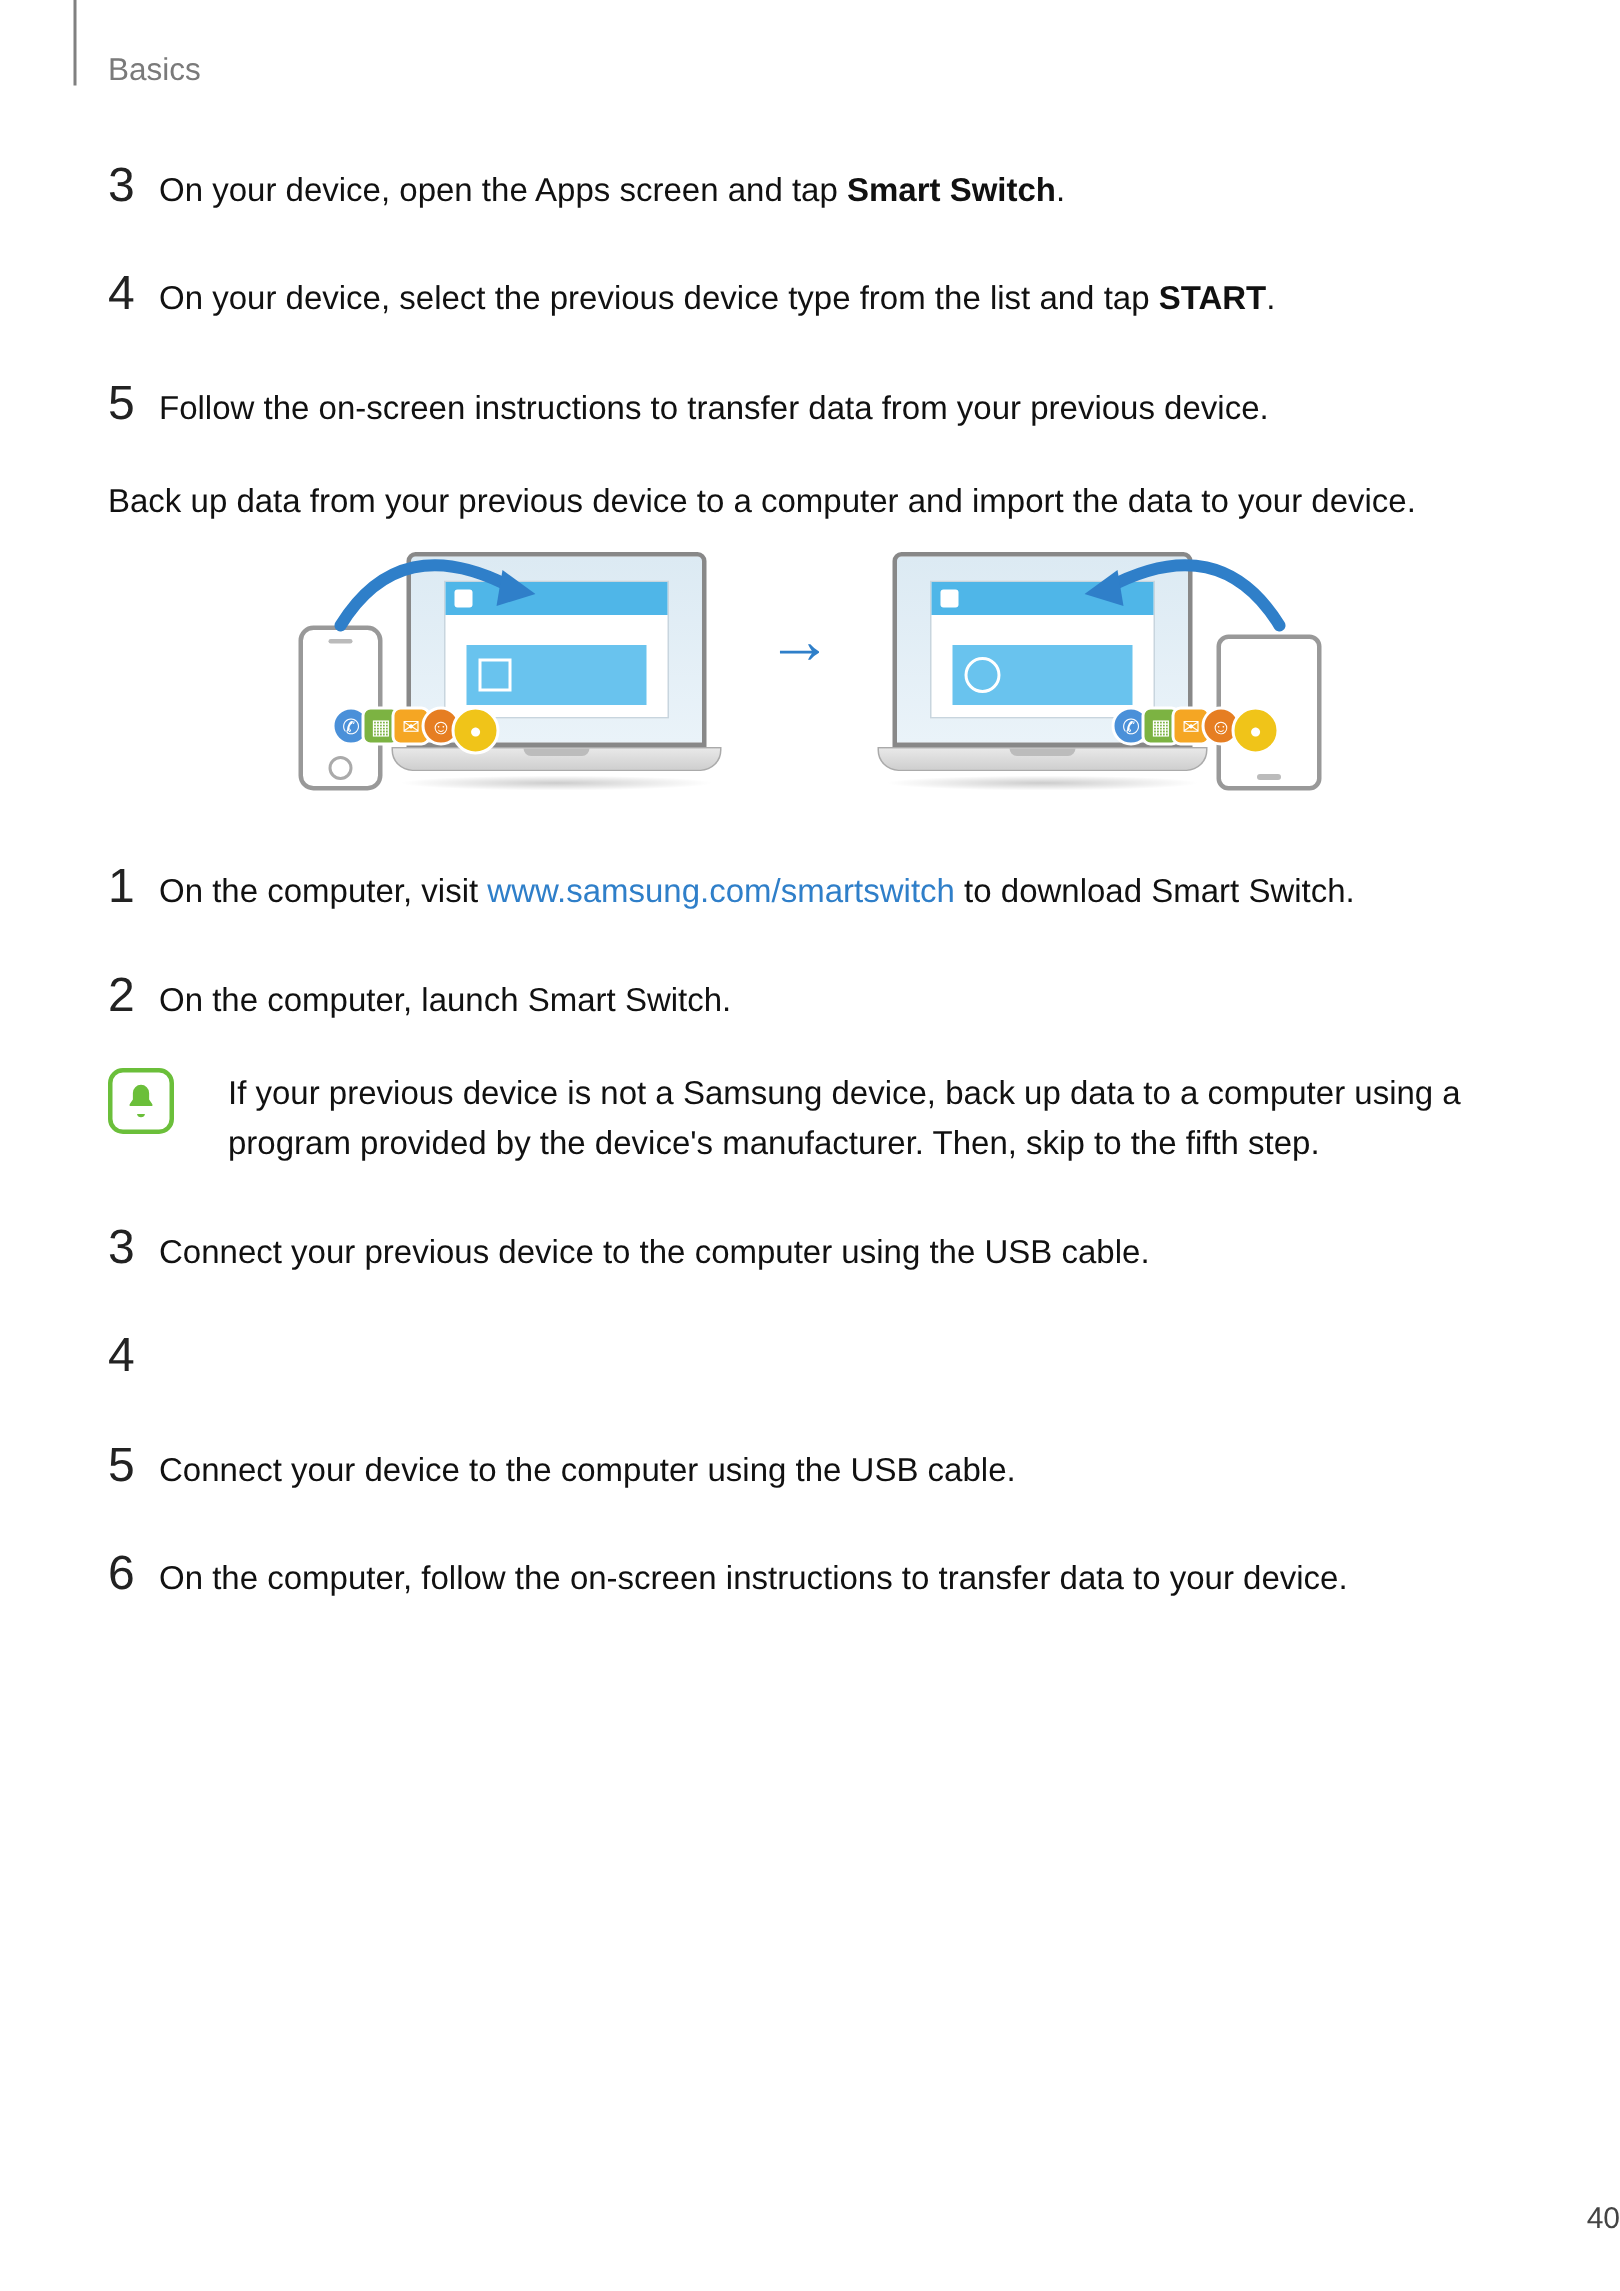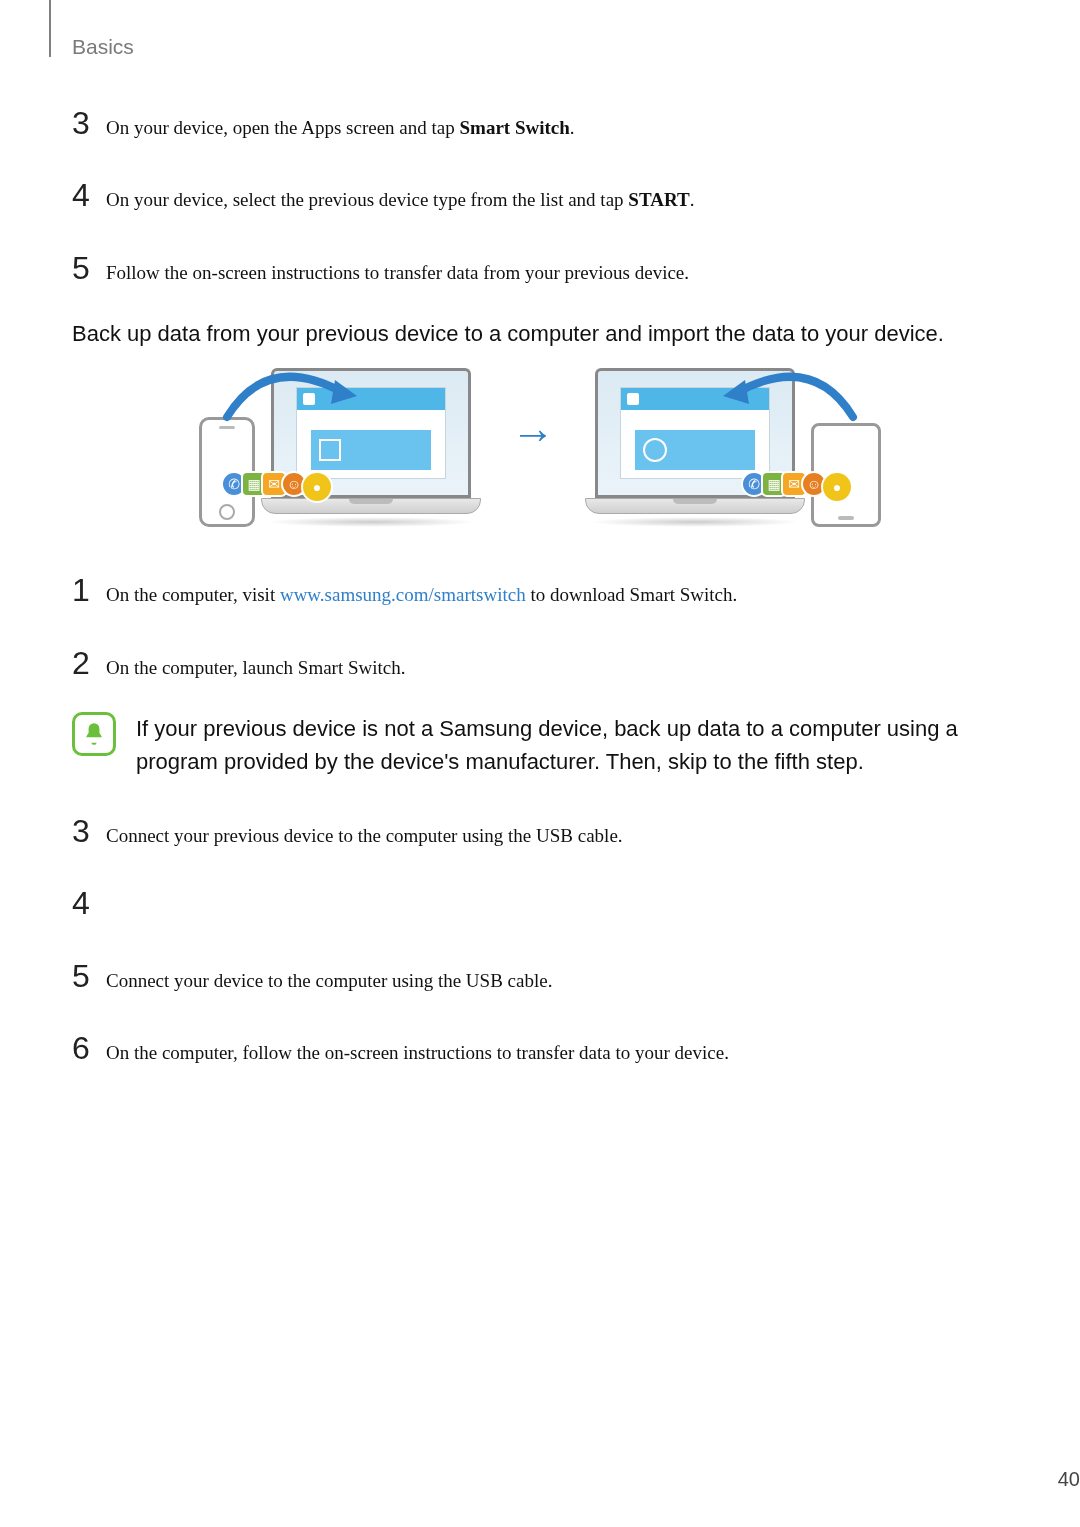--- a/index.html
+++ b/index.html
@@ -43,24 +43,23 @@
   }
   .num-item .num {
     font-size: 32px;
     font-weight: 400;
     color: #222;
     width: 34px;
     flex-shrink: 0;
     font-family: "Myriad Pro", "Segoe UI", Arial, sans-serif;
   }
   .num-item .txt {
-    font-size: 19px;
+    font-size: 22px;
     color: #111;
     padding-top: 3px;
-    font-family: Liberation Serif, serif;
   }
   .num-item .txt .sub {
     display: block;
     margin-top: 4px;
   }
   h2.section-heading {
     font-size: 28px;
     font-weight: 700;
     color: #111;
     margin-top: 34px;
@@ -248,21 +247,21 @@
     font-size: 44px;
     color: #2f7fc9;
     font-weight: 300;
     align-self: center;
     padding-bottom: 40px;
   }
 
   
   .note {
     display: flex;
-    gap: 20px;
+    gap: 36px;
     margin: 8px 0 30px 0;
     align-items: flex-start;
     padding-left: 0px;
   }
   .note-icon {
     width: 44px;
     height: 44px;
     flex-shrink: 0;
     border: 3px solid #6bbf3a;
     border-radius: 10px;

